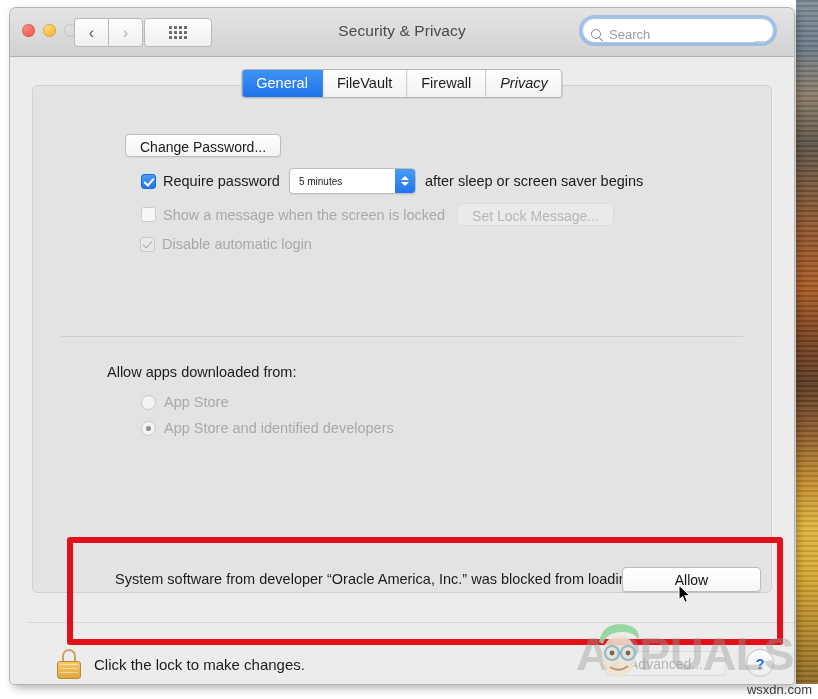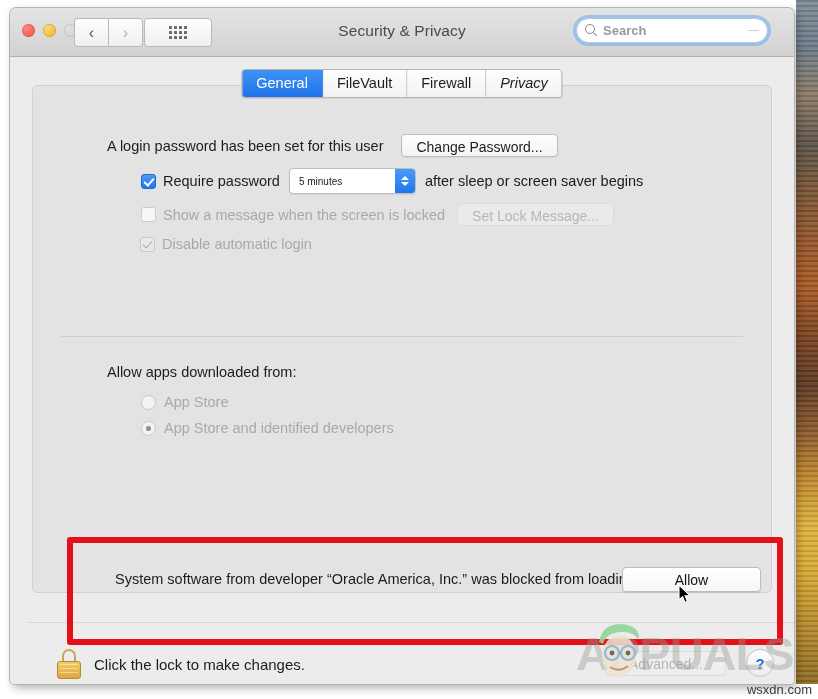--- a/index.html
+++ b/index.html
@@ -106,30 +106,29 @@
     position: absolute;
     left: 0; right: 0; top: 14px;
     text-align: center;
     font-size: 15.5px;
     color: #4a4a4a;
     letter-spacing: 0.1px;
   }
 
   .searchwrap {
     position: absolute;
-    right: 26px; top: 10px;
+    right: 20px; top: 10px;
     width: 192px; height: 25px;
     border-radius: 13px;
     background: #ffffff;
     border: 1px solid #a9c8e8;
     box-shadow: 0 0 0 3px rgba(110,170,235,0.55);
-    display: flex; align-items: center;
+    display: flex; align-items: flex-end;
     padding: 0 8px;
     box-sizing: border-box;
-    font-weight: bold;
   }
   .search-icon {
     width: 13px; height: 13px;
     margin-right: 5px;
     flex: none;
     position: relative;
   }
   .search-icon::before {
     content: "";
     position: absolute; left: 0; top: 0;
@@ -515,21 +514,20 @@
       <div class="tabs">
         <div class="tab active">General</div>
         <div class="tab">FileVault</div>
         <div class="tab">Firewall</div>
         <div class="tab">Privacy</div>
       </div>
 
       <div class="panel">
 
         <div class="row" style="left:74px; top:48px;">
-          <span class="label">A login password has been set for this user</span>
           <span class="btn" style="margin-left:18px;">Change Password...</span>
         </div>
 
         <div class="row" style="left:108px; top:82px;">
           <span class="cb on"></span>
           <span class="label">Require password</span>
           <span class="popup">
             <span class="popup-value">5 minutes</span>
             <span class="stepper">
               <span class="up"></span>

